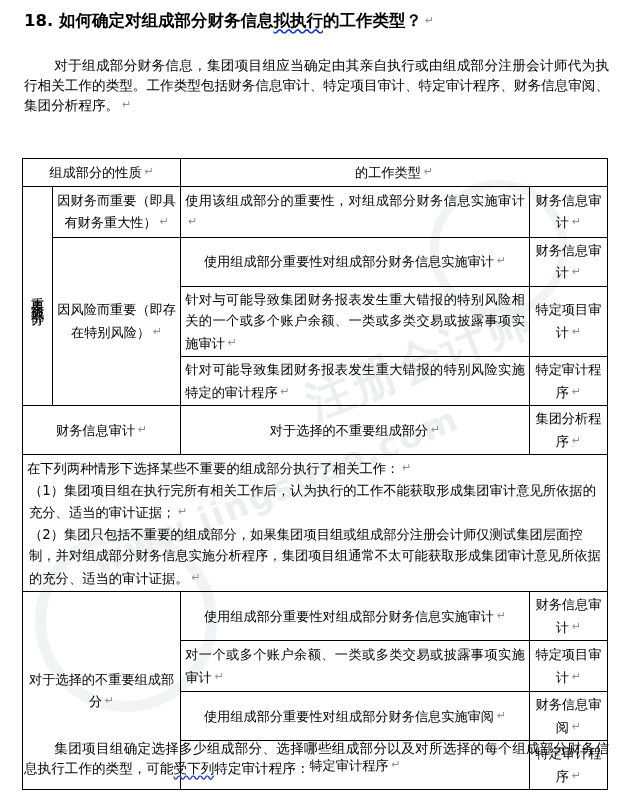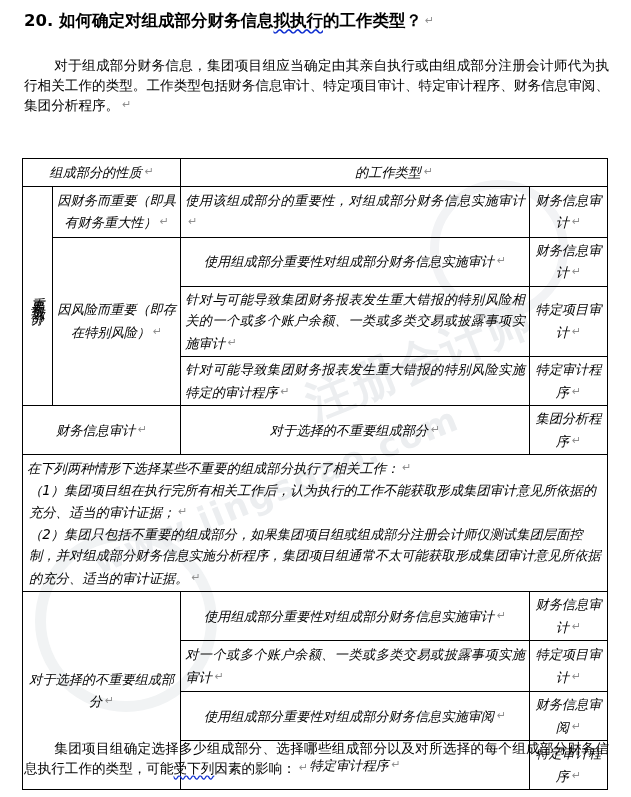--- a/index.html
+++ b/index.html
@@ -103,21 +103,20 @@
     top: 738px;
     width: 585px;
   }
 
   
   .tbl-wrap {
     position: absolute;
     left: 22px;
     top: 158px;
     width: 586px;
-    font-style: italic;
   }
   table.doc-table {
     border-collapse: collapse;
     width: 586px;
     table-layout: fixed;
     font-size: 13.2px;
   }
   table.doc-table td {
     border: 1px solid #000000;
     padding: 2px 4px;
@@ -172,21 +171,21 @@
   <div class="watermark">
     <div class="wm-ring"></div>
     <div class="wm-ring2"></div>
     <div class="wm-text wm-a">注册会计师</div>
     <div class="wm-text wm-b">www.jingsgao.com</div>
   </div>
 
   <div class="content">
 
     <div class="heading">
-      <span>20. 如何确定对组成部分财务信息</span><span class="squiggle">拟执行</span><span>的工作类型？</span><span class="pilcrow">↵</span>
+      <span>18. 如何确定对组成部分财务信息</span><span class="squiggle">拟执行</span><span>的工作类型？</span><span class="pilcrow">↵</span>
     </div>
 
     <div class="para" id="intro-paragraph">
       <span class="indent"></span><span>对于组成部分财务信息，集团项目组应当确定由其亲自执行或由组成部分注册会计师代为执行相关工作的类型。工作类型包括财务信息审计、特定项目审计、特定审计程序、财务信息审阅、集团分析程序。</span><span class="pilcrow">↵</span>
     </div>
 
     <div class="tbl-wrap">
       <table class="doc-table">
         <colgroup>
           <col class="c-vert">
@@ -259,17 +258,17 @@
           <tr>
             <td class="lft b-4"><span>特定审计程序</span><span class="pilcrow">↵</span></td>
             <td class="ctr b-4"><span>特定审计程序</span><span class="pilcrow">↵</span></td>
           </tr>
 
         </tbody>
       </table>
     </div>
 
     <div class="para" id="closing-paragraph">
-      <span class="indent"></span><span>集团项目组确定选择多少组成部分、选择哪些组成部分以及对所选择的每个组成部分财务信息执行工作的类型，可能</span><span class="squiggle">受下列</span><span>因素的影响：</span><span class="pilcrow">↵</span>
+      <span class="indent"></span><span>集团项目组确定选择多少组成部分、选择哪些组成部分以及对所选择的每个组成部分财务信息执行工作的类型，可能</span><span class="squiggle">受下列</span><span>特定审计程序：</span><span class="pilcrow">↵</span>
     </div>
 
   </div>
 </div>
 
 </body></html>

